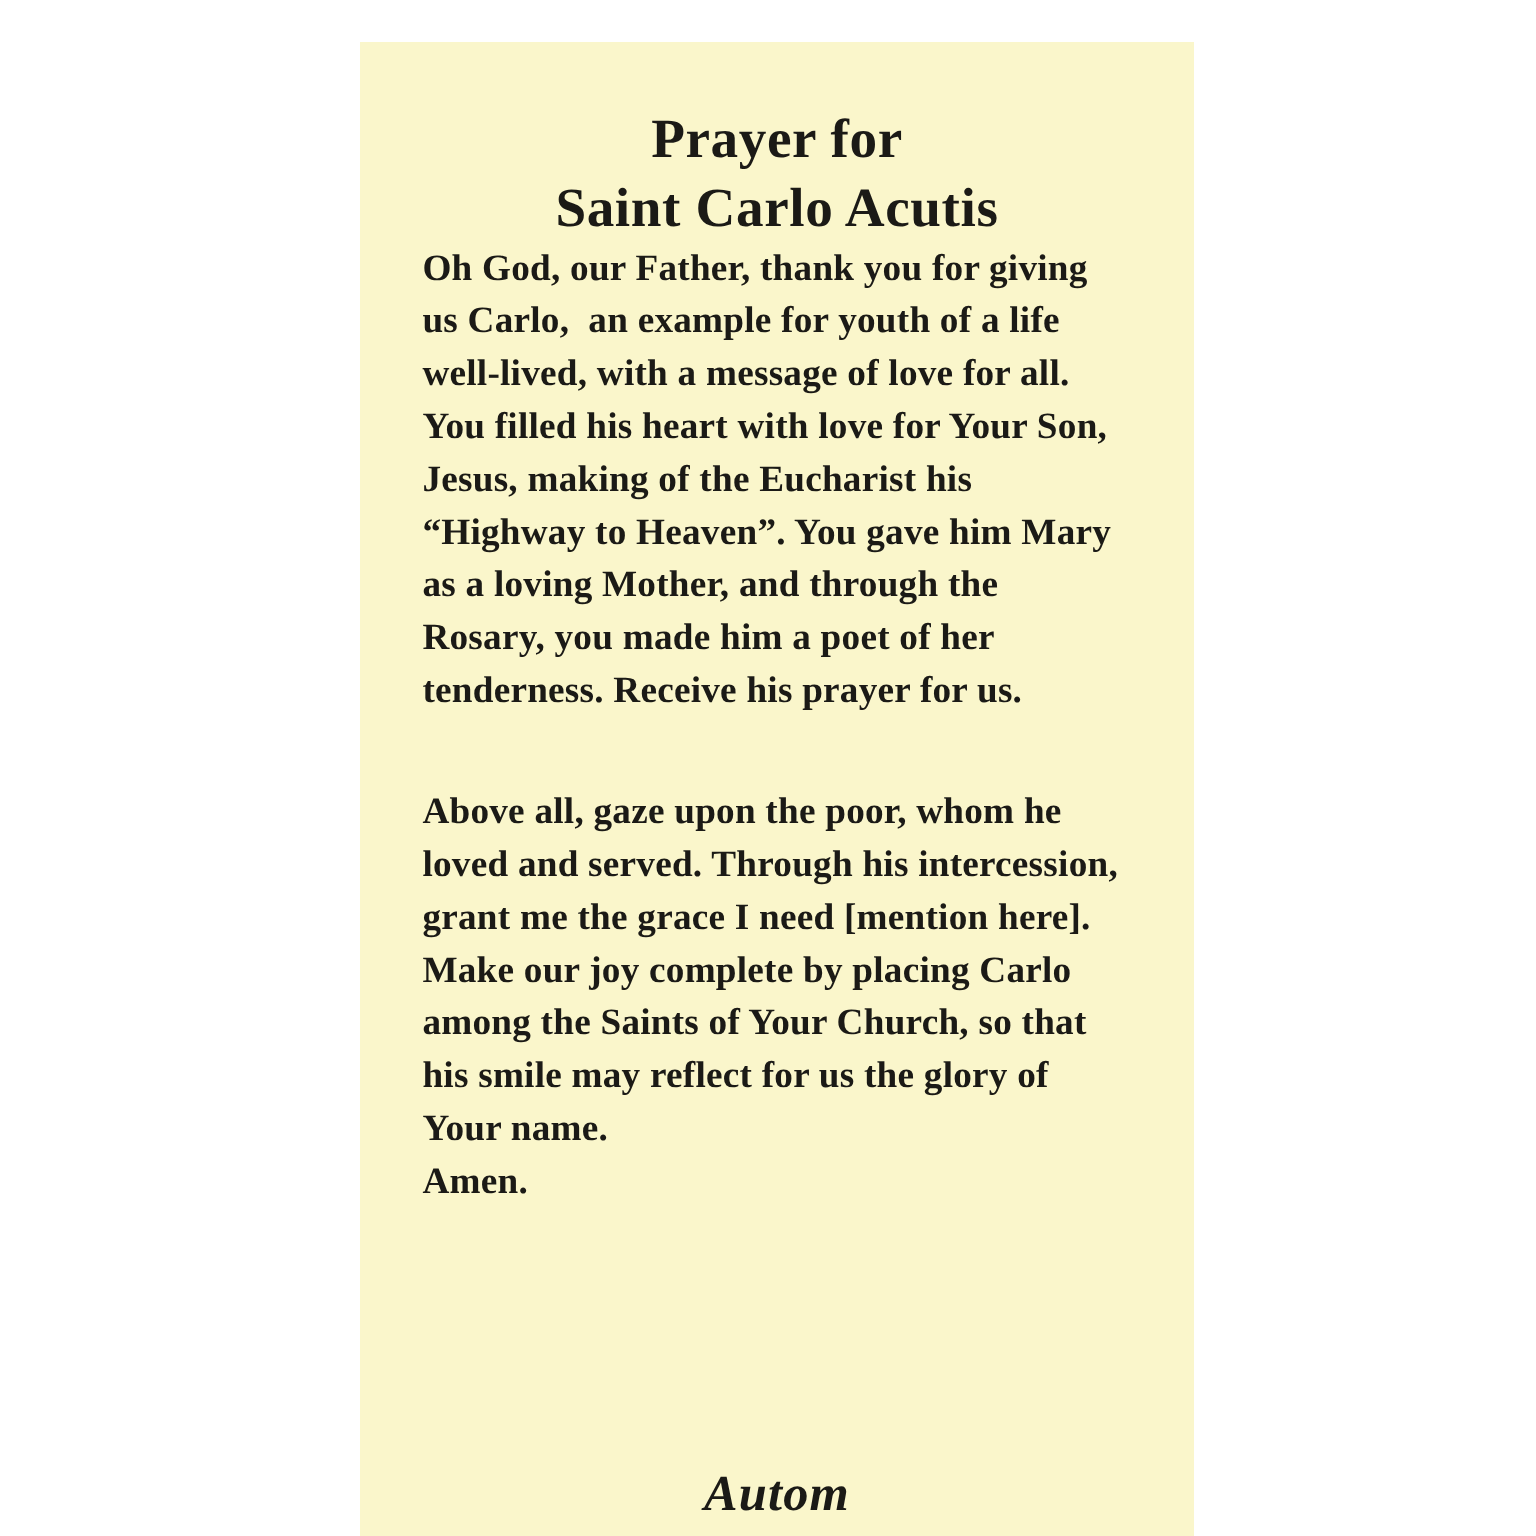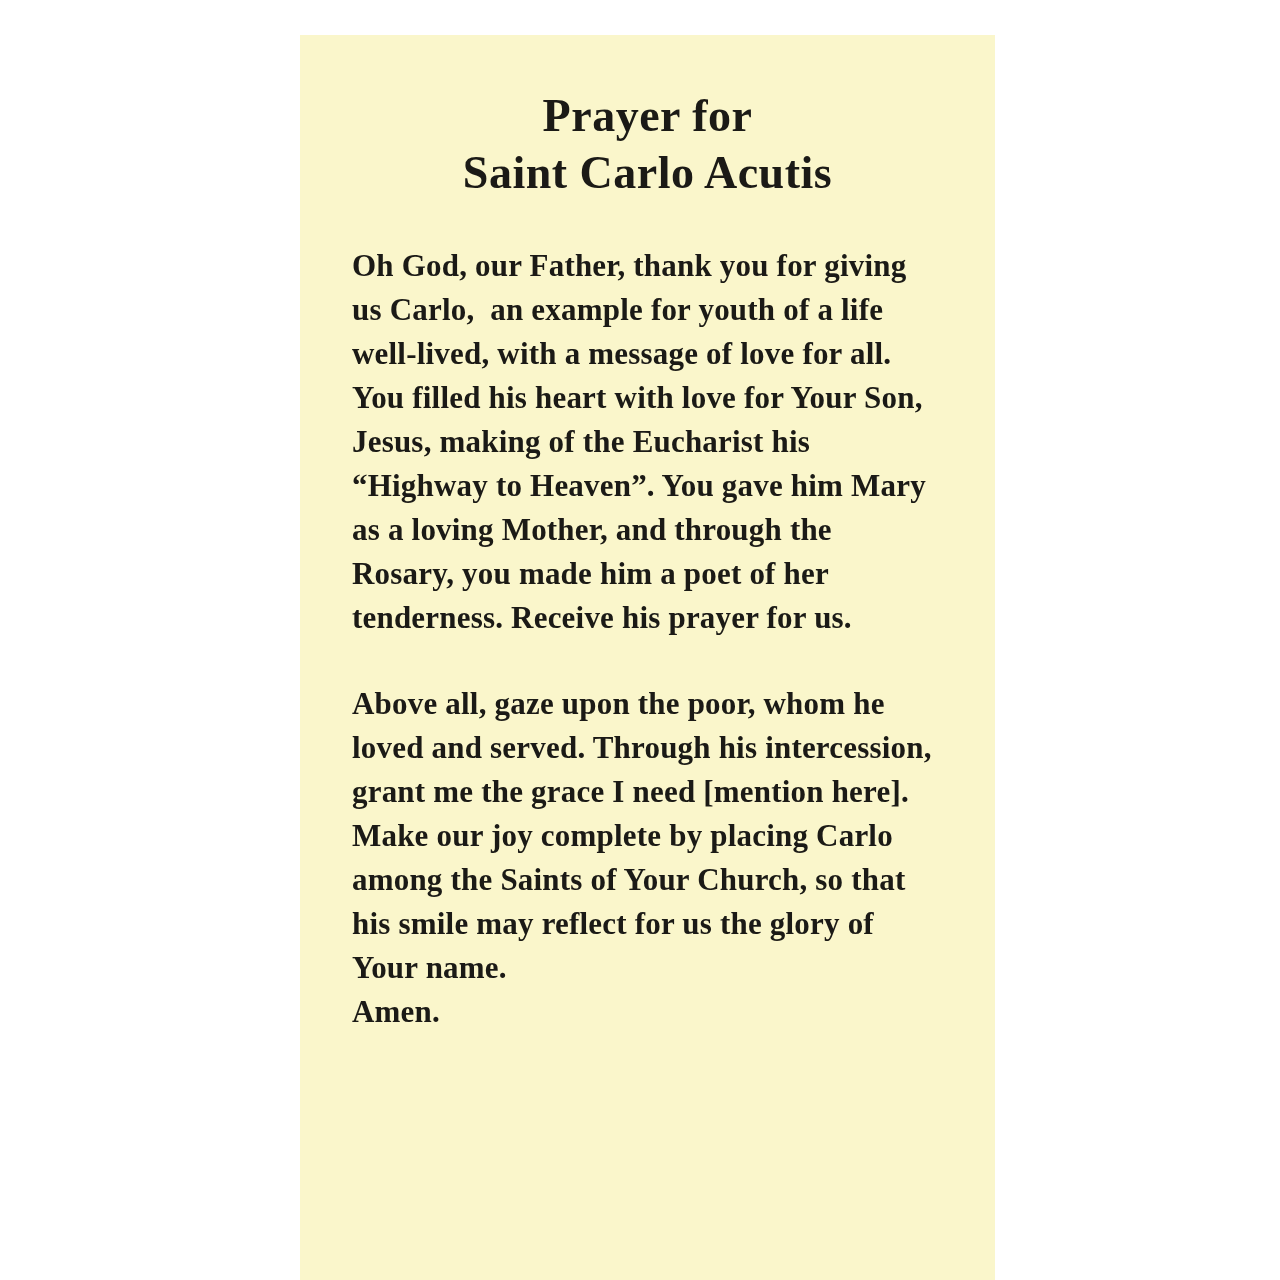--- a/index.html
+++ b/index.html
@@ -37,24 +37,23 @@
   .para {
     margin: 0;
     padding: 0 50px 0 52px;
     font-size: 31px;
     font-weight: bold;
     line-height: 44px;
     white-space: pre-wrap;
     letter-spacing: 0.2px;
   }
   .para-1 {
-    margin-top: 43px;
   }
   .para-2 {
-    margin-top: 42px;
+    margin-top: 57px;
   }
   .footer {
     position: absolute;
     left: 0;
     right: 0;
     bottom: 20px;
     text-align: center;
   }
   .brand {
     font-size: 42px;
@@ -90,14 +89,15 @@
   <p class="para para-2">Above all, gaze upon the poor, whom he
 loved and served. Through his intercession,
 grant me the grace I need [mention here].
 Make our joy complete by placing Carlo
 among the Saints of Your Church, so that
 his smile may reflect for us the glory of
 Your name.
 Amen.</p>
 
   <div class="footer">
+    <div class="brand">Autom</div>
   </div>
 </div>
 
 </body></html>

